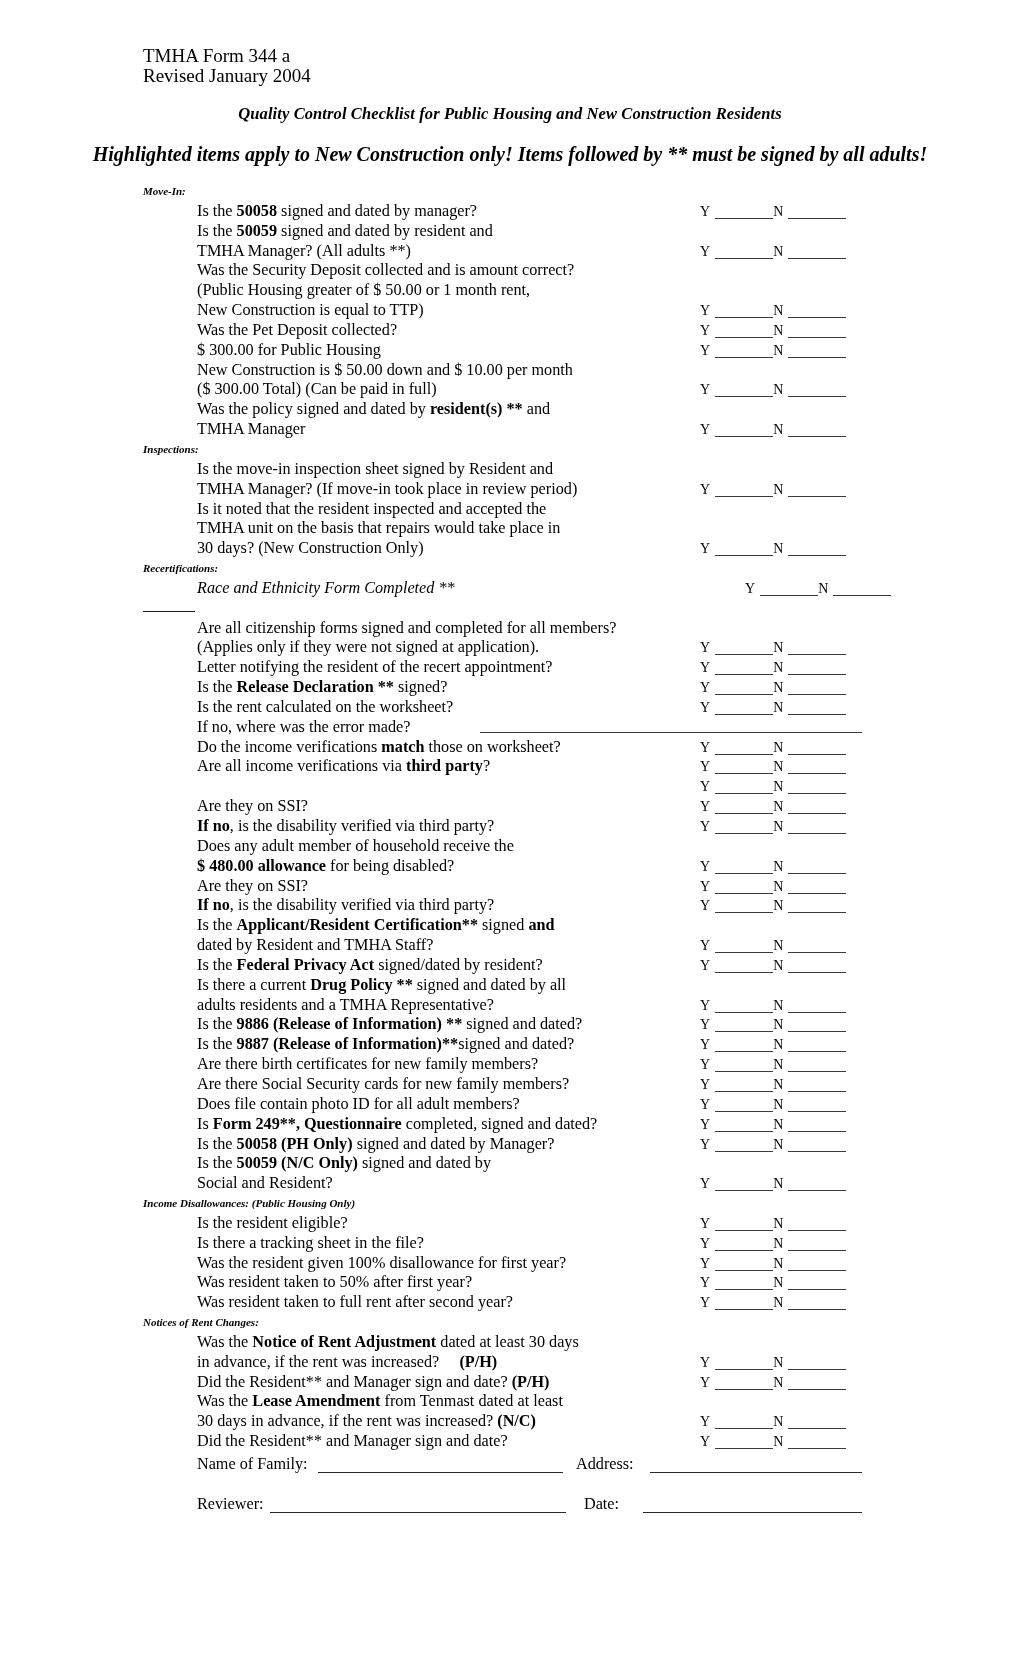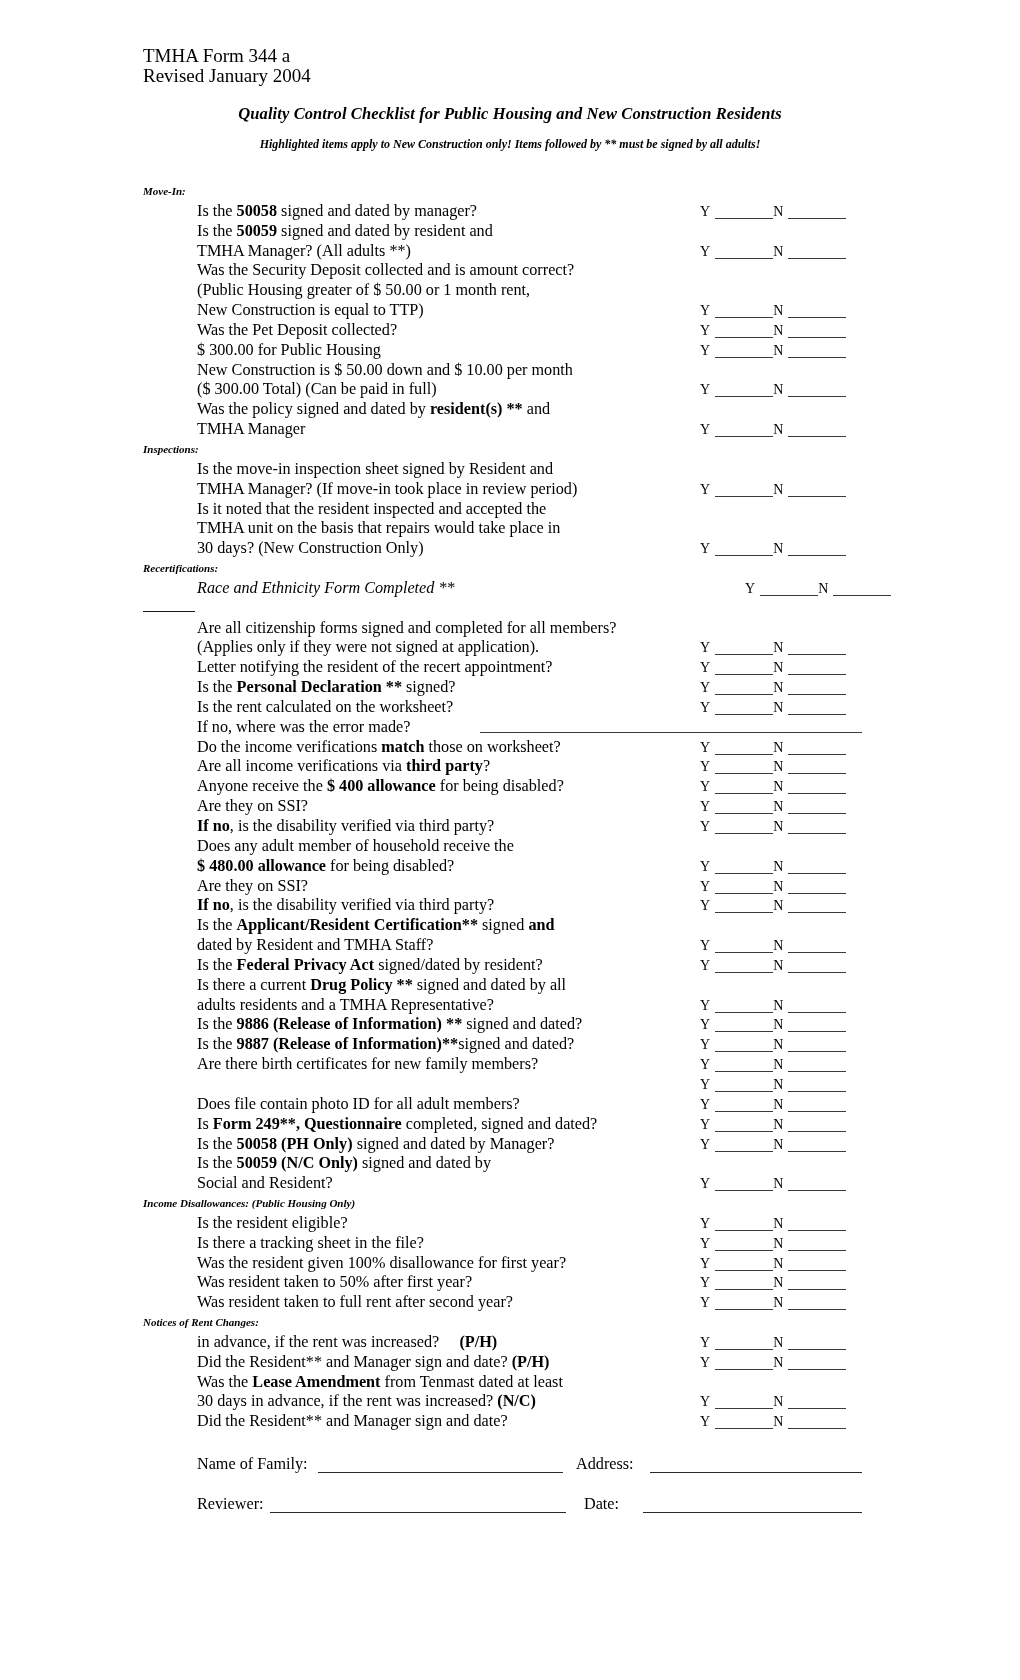--- a/index.html
+++ b/index.html
@@ -38,24 +38,24 @@
     width: 1020px;
     text-align: center;
     font-size: 16.5px;
     font-weight: bold;
     font-style: italic;
     letter-spacing: .1px;
   }
   .doc-subtitle {
     position: absolute;
     left: 0;
-    top: 137px;
+    top: 143px;
     width: 1020px;
     text-align: center;
-    font-size: 12px;
+    font-size: 20px;
     font-weight: bold;
     font-style: italic;
   }
 
   
   .body-area {
     position: absolute;
     left: 0;
     top: 182px;
     width: 1020px;
@@ -236,41 +236,40 @@
       </div>
       <div class="row">
         <span class="q">(Applies only if they were not signed at application).</span>
         <span class="yn" style="left: 700px;"><span class="lead">Y</span><span class="gap"></span><span class="rule w1"></span><span class="lead">N</span><span class="gap"></span><span class="rule w2"></span></span>
       </div>
       <div class="row">
         <span class="q">Letter notifying the resident of the recert appointment?</span>
         <span class="yn" style="left: 700px;"><span class="lead">Y</span><span class="gap"></span><span class="rule w1"></span><span class="lead">N</span><span class="gap"></span><span class="rule w2"></span></span>
       </div>
       <div class="row">
-        <span class="q">Is the <span class="b">Personal Declaration **</span> signed?</span>
+        <span class="q">Is the <span class="b">Release Declaration **</span> signed?</span>
         <span class="yn" style="left: 700px;"><span class="lead">Y</span><span class="gap"></span><span class="rule w1"></span><span class="lead">N</span><span class="gap"></span><span class="rule w2"></span></span>
       </div>
       <div class="row">
         <span class="q">Is the rent calculated on the worksheet?</span>
         <span class="yn" style="left: 700px;"><span class="lead">Y</span><span class="gap"></span><span class="rule w1"></span><span class="lead">N</span><span class="gap"></span><span class="rule w2"></span></span>
       </div>
       <div class="row">
         <span class="q">If no, where was the error made?</span>
         <span class="long-blank" style="left: 480px; width: 382px;"></span>
       </div>
       <div class="row">
         <span class="q">Do the income verifications <span class="b">match</span> those on worksheet?</span>
         <span class="yn" style="left: 700px;"><span class="lead">Y</span><span class="gap"></span><span class="rule w1"></span><span class="lead">N</span><span class="gap"></span><span class="rule w2"></span></span>
       </div>
       <div class="row">
         <span class="q">Are all income verifications via <span class="b">third party</span>?</span>
         <span class="yn" style="left: 700px;"><span class="lead">Y</span><span class="gap"></span><span class="rule w1"></span><span class="lead">N</span><span class="gap"></span><span class="rule w2"></span></span>
       </div>
       <div class="row">
-        <span class="q">Anyone receive the <span class="b">$ 400 allowance</span> for being disabled?</span>
         <span class="yn" style="left: 700px;"><span class="lead">Y</span><span class="gap"></span><span class="rule w1"></span><span class="lead">N</span><span class="gap"></span><span class="rule w2"></span></span>
       </div>
       <div class="row">
         <span class="q">Are they on SSI?</span>
         <span class="yn" style="left: 700px;"><span class="lead">Y</span><span class="gap"></span><span class="rule w1"></span><span class="lead">N</span><span class="gap"></span><span class="rule w2"></span></span>
       </div>
       <div class="row">
         <span class="q"><span class="b">If no</span>, is the disability verified via third party?</span>
         <span class="yn" style="left: 700px;"><span class="lead">Y</span><span class="gap"></span><span class="rule w1"></span><span class="lead">N</span><span class="gap"></span><span class="rule w2"></span></span>
       </div>
@@ -314,20 +313,21 @@
       <div class="row">
         <span class="hl" style="background: rgb(255, 255, 0); left: 197px; width: 660px;"></span>
         <span class="q">Is the <span class="b">9887 (Release of Information)**</span>signed and dated?</span>
         <span class="yn" style="left: 700px;"><span class="lead">Y</span><span class="gap"></span><span class="rule w1"></span><span class="lead">N</span><span class="gap"></span><span class="rule w2"></span></span>
       </div>
       <div class="row">
         <span class="q">Are there birth certificates for new family members?</span>
         <span class="yn" style="left: 700px;"><span class="lead">Y</span><span class="gap"></span><span class="rule w1"></span><span class="lead">N</span><span class="gap"></span><span class="rule w2"></span></span>
       </div>
       <div class="row">
+        <span class="q">Are there Social Security cards for new family members?</span>
         <span class="yn" style="left: 700px;"><span class="lead">Y</span><span class="gap"></span><span class="rule w1"></span><span class="lead">N</span><span class="gap"></span><span class="rule w2"></span></span>
       </div>
       <div class="row">
         <span class="q">Does file contain photo ID for all adult members?</span>
         <span class="yn" style="left: 700px;"><span class="lead">Y</span><span class="gap"></span><span class="rule w1"></span><span class="lead">N</span><span class="gap"></span><span class="rule w2"></span></span>
       </div>
       <div class="row">
         <span class="q">Is <span class="b">Form 249**, Questionnaire</span> completed, signed and dated?</span>
         <span class="yn" style="left: 700px;"><span class="lead">Y</span><span class="gap"></span><span class="rule w1"></span><span class="lead">N</span><span class="gap"></span><span class="rule w2"></span></span>
       </div>
@@ -362,20 +362,23 @@
       <div class="row">
         <span class="q">Was resident taken to 50% after first year?</span>
         <span class="yn" style="left: 700px;"><span class="lead">Y</span><span class="gap"></span><span class="rule w1"></span><span class="lead">N</span><span class="gap"></span><span class="rule w2"></span></span>
       </div>
       <div class="row">
         <span class="q">Was resident taken to full rent after second year?</span>
         <span class="yn" style="left: 700px;"><span class="lead">Y</span><span class="gap"></span><span class="rule w1"></span><span class="lead">N</span><span class="gap"></span><span class="rule w2"></span></span>
       </div>
       <div class="row">
         <span class="sec-head">Notices of Rent Changes:</span>
+      </div>
+      <div class="row">
+        <span class="q">Was the <span class="b">Notice of Rent Adjustment</span> dated at least 30 days</span>
       </div>
       <div class="row">
         <span class="q">in advance, if the rent was increased?&nbsp;&nbsp;&nbsp;&nbsp;&nbsp;<span class="b">(P/H)</span></span>
         <span class="yn" style="left: 700px;"><span class="lead">Y</span><span class="gap"></span><span class="rule w1"></span><span class="lead">N</span><span class="gap"></span><span class="rule w2"></span></span>
       </div>
       <div class="row">
         <span class="q">Did the Resident** and Manager sign and date? <span class="b">(P/H)</span></span>
         <span class="yn" style="left: 700px;"><span class="lead">Y</span><span class="gap"></span><span class="rule w1"></span><span class="lead">N</span><span class="gap"></span><span class="rule w2"></span></span>
       </div>
       <div class="row">

